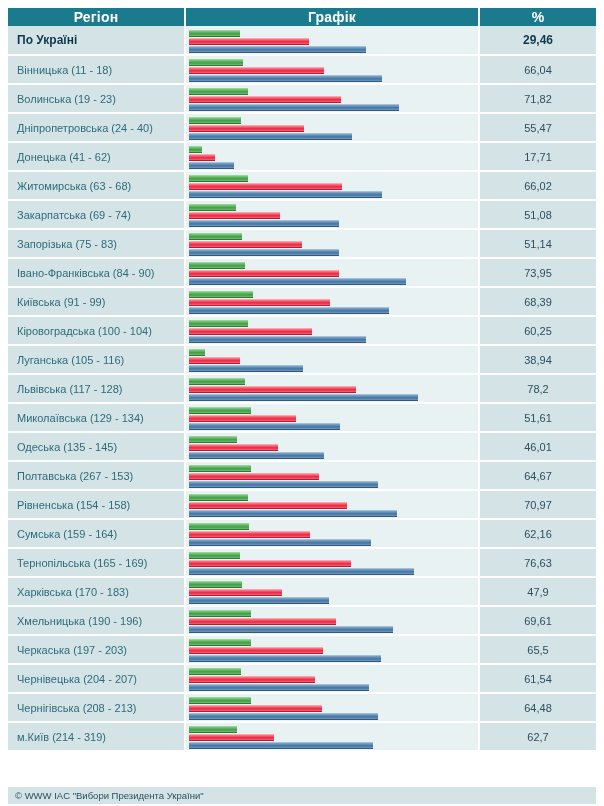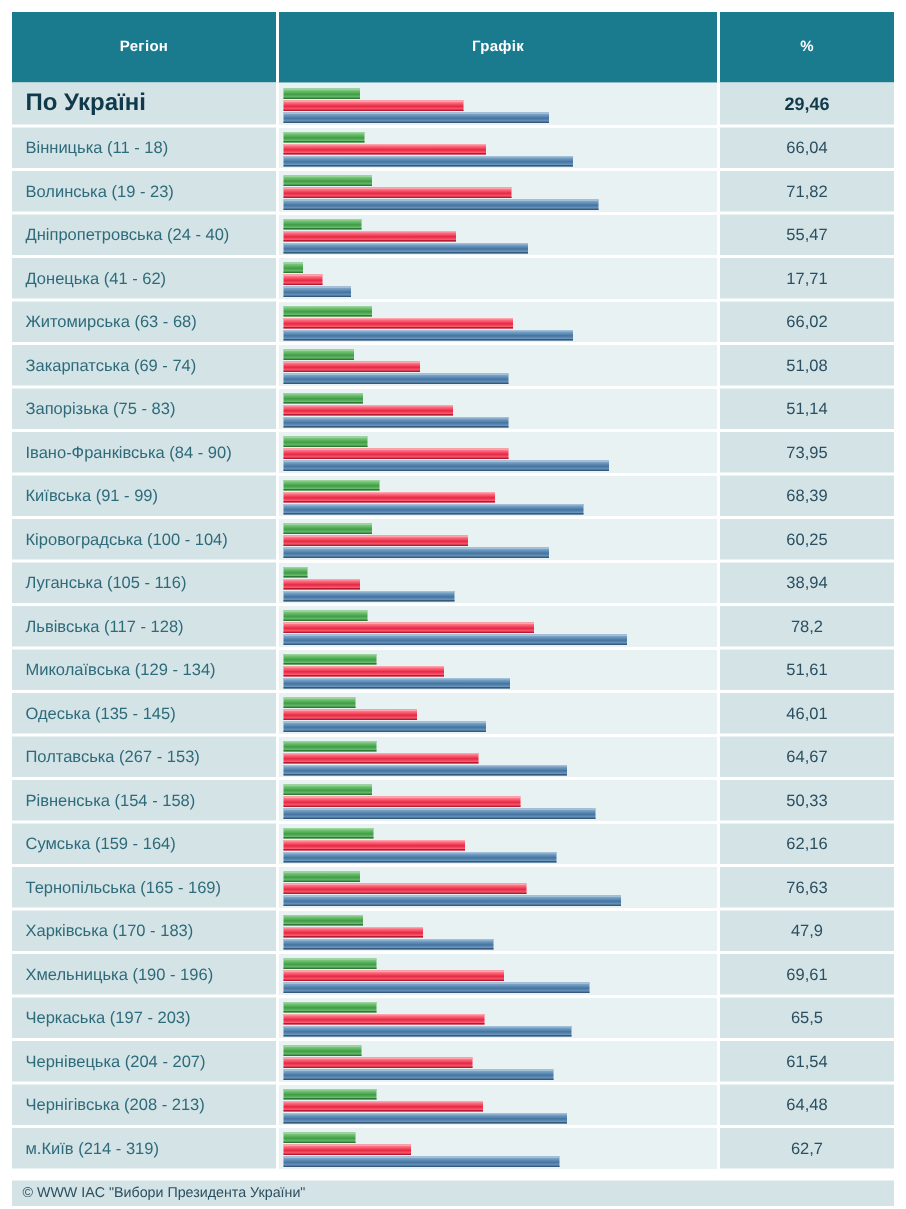--- a/index.html
+++ b/index.html
@@ -21,24 +21,24 @@
     width: 588px;
   }
   table.vote-table {
     width: 588px;
     border-collapse: collapse;
     table-layout: fixed;
   }
   thead th {
     background: #1b7b8e;
     color: #ffffff;
-    font-size: 10px;
+    font-size: 14px;
     font-weight: bold;
     height: 18px;
-    padding: 18px;
+    padding: 1px;
     text-align: center;
     vertical-align: middle;
     border-right: 2px solid #ffffff;
     letter-spacing: .2px;
   }
   thead th:last-child { border-right: none; }
   col.c-region { width: 177px; }
   col.c-chart  { width: 294px; }
   col.c-pct    { width: 117px; }
 
@@ -64,21 +64,21 @@
     position: relative;
   }
   td.pct {
     background: #d3e3e6;
     color: #2b4f60;
     font-size: 11px;
     text-align: center;
   }
   tr.total td.region,
   tr.total td.pct { font-weight: bold; color: #103a4a; }
-  tr.total td.region { font-size: 16px; }
+  tr.total td.region { font-size: 12px; }
   tr.total td.pct { font-size: 12px; }
 
   .bars {
     position: relative;
     width: 100%;
     height: 25px;
     padding-top: 2px;
   }
   .bar {
     height: 6px;
@@ -317,21 +317,21 @@
           </tr>
           <tr>
             <td class="region">Рівненська (154 - 158)</td>
             <td class="chart">
               <div class="bars">
                 <div class="bar green" style="width: 58.6px;"></div>
                 <div class="bar red" style="width: 158.22px;"></div>
                 <div class="bar blue" style="width: 207.942px;"></div>
               </div>
             </td>
-            <td class="pct">50,33</td>
+            <td class="pct">70,97</td>
           </tr>
           <tr>
             <td class="region">Сумська (159 - 164)</td>
             <td class="chart">
               <div class="bars">
                 <div class="bar green" style="width: 60.358px;"></div>
                 <div class="bar red" style="width: 121.009px;"></div>
                 <div class="bar blue" style="width: 182.129px;"></div>
               </div>
             </td>

